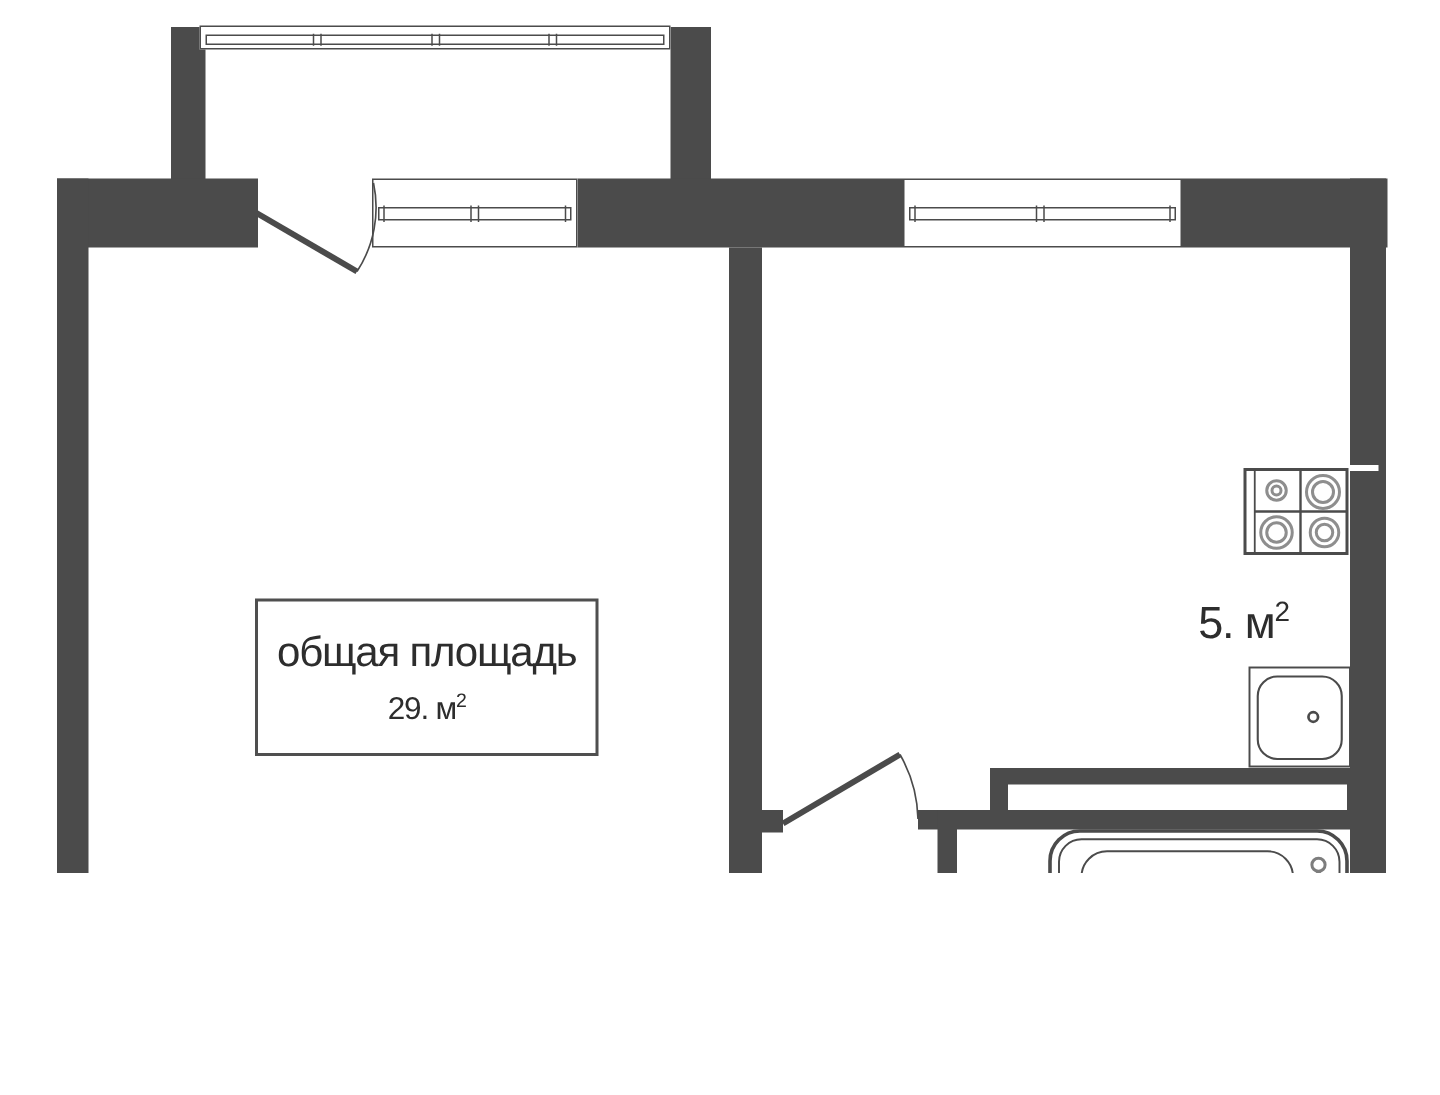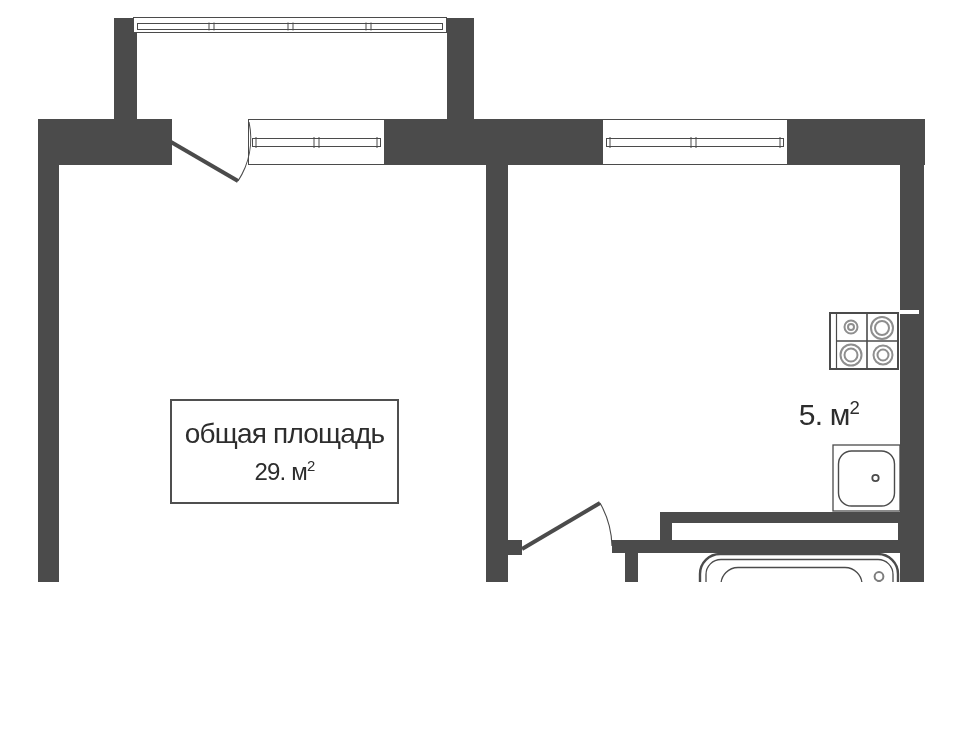--- a/index.html
+++ b/index.html
@@ -18,21 +18,21 @@
   .s-burner{stroke:var(--fixture_light,#8e8e8e);fill:none;stroke-width:2;}
   .s-faucet{stroke:var(--faucet,#7d7d7d);fill:none;stroke-linecap:round;}
   .s-faucet-knob{stroke:var(--faucet,#7d7d7d);fill:#fff;}
   .label-box{
     position:absolute;left:170px;top:399px;width:229px;height:105px;
     background:#fff;border:2px solid var(--label_border,#4f4f4f);box-sizing:border-box;
     display:flex;flex-direction:column;align-items:center;justify-content:center;gap:11px;
     color:var(--text,#2d2d2d);
   }
   .lbl-l1{font-size:28px;letter-spacing:-0.8px;line-height:1;white-space:nowrap;}
-  .lbl-l2{font-size:24px;letter-spacing:-0.8px;line-height:1;white-space:nowrap;}
+  .lbl-l2{font-size:21px;letter-spacing:-0.8px;line-height:1;white-space:nowrap;}
   .kitchen-label{
     position:absolute;left:784px;top:399px;width:90px;text-align:center;
     font-size:30px;letter-spacing:-0.8px;line-height:1;color:var(--text,#2d2d2d);white-space:nowrap;
   }
   sup{font-size:62%;}
 </style>
 </head>
 <body>
 
 <div id="plan">

